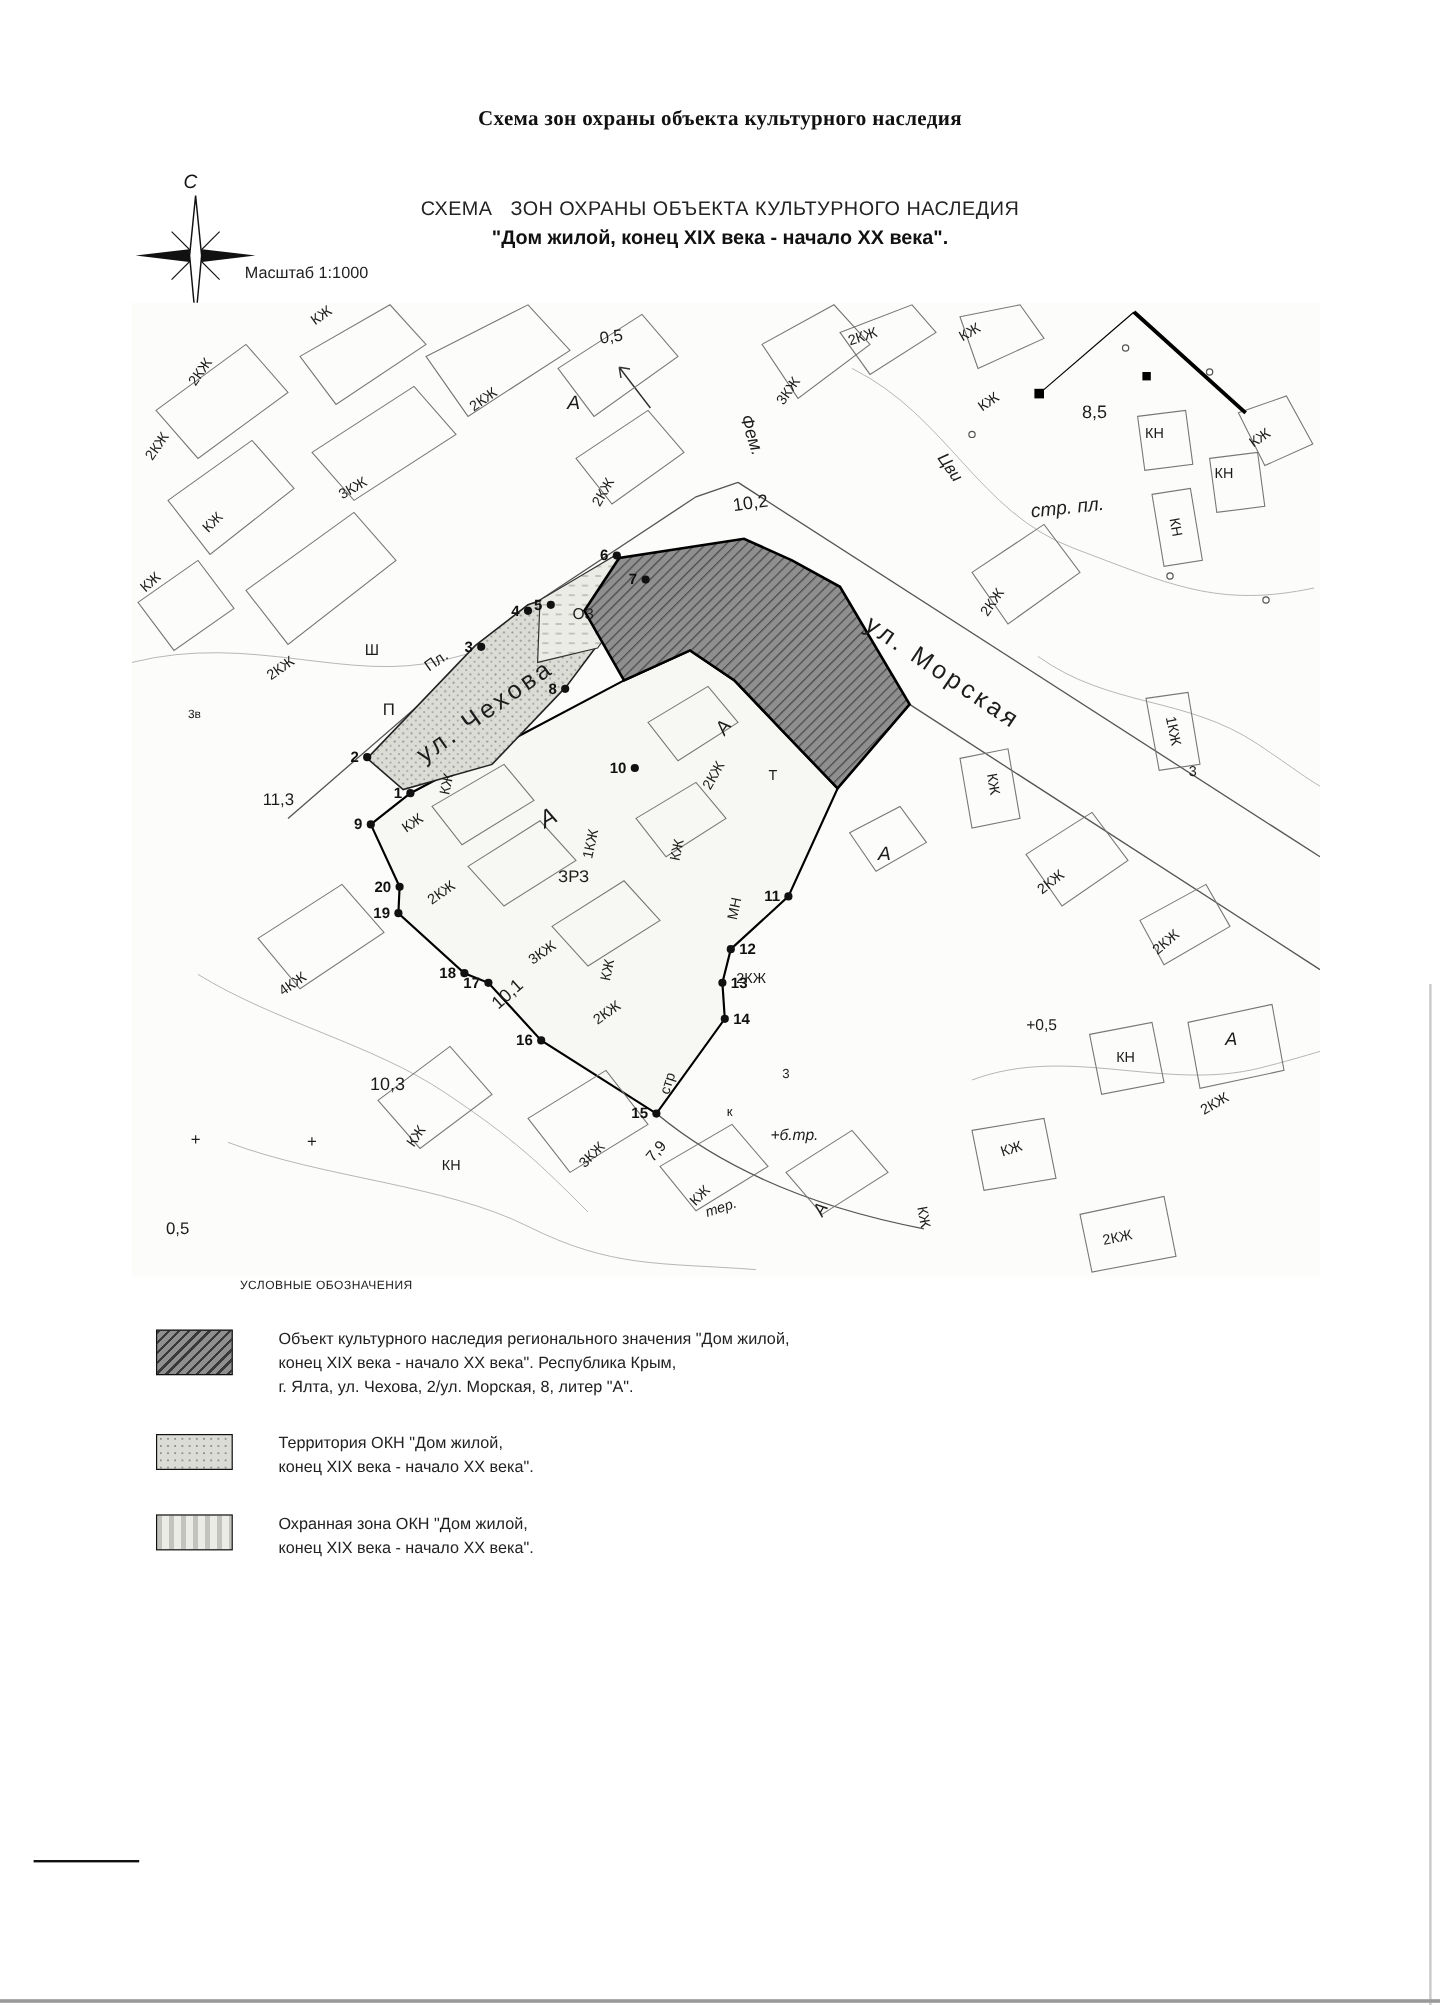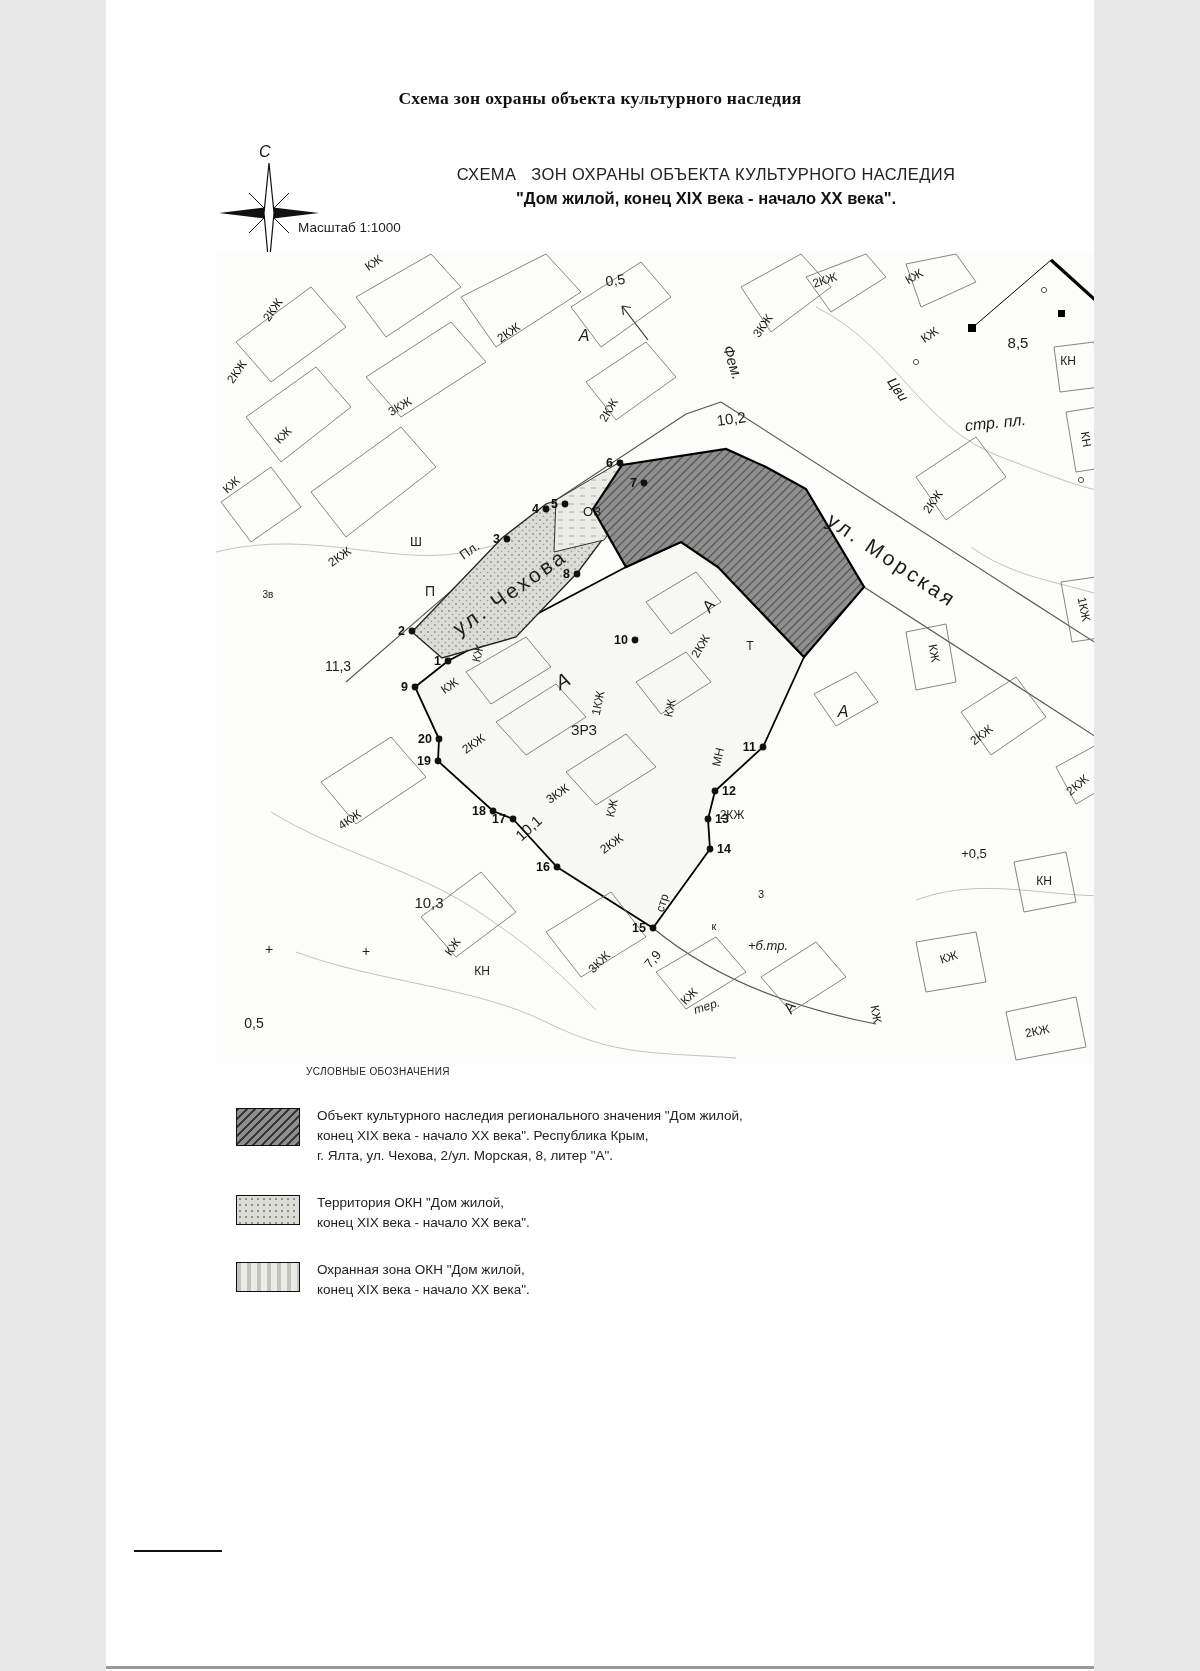--- a/index.html
+++ b/index.html
@@ -1,44 +1,44 @@
 <!DOCTYPE html>
 <html><head>
 <meta charset="utf-8">
 <style>
   html,body{margin:0;padding:0;background:#e8e8e8;}
   .page{
-    position:relative; width:988px; height:1671px; background:#ffffff;
+    position:relative; width:1200px; height:1671px; background:#ffffff;
     font-family:"Liberation Sans",sans-serif; color:#1a1a1a; overflow:hidden;
     margin:0 auto;
   }
   .doc-title{
     position:absolute; top:88px; left:0; width:100%; text-align:center;
     font-family:"Liberation Serif",serif; font-weight:bold; font-size:17.5px;
     letter-spacing:.3px; color:#111;
   }
   .map-h1{
     position:absolute; top:165px; left:110px; width:980px; text-align:center;
     font-size:16.5px; letter-spacing:.4px; color:#222; white-space:pre;
   }
   .map-h2{
     position:absolute; top:189px; left:110px; width:980px; text-align:center;
     font-size:16.5px; font-weight:bold; color:#111;
   }
   .scale-label{
-    position:absolute; left:192px; top:220px; font-size:13.5px; color:#222;
+    position:absolute; left:204px; top:220px; font-size:13.5px; color:#222;
   }
   .compass{ position:absolute; left:105px; top:135px; }
   .map-svg{ position:absolute; left:110px; top:252px; }
   .legend-title{
     position:absolute; left:200px; top:1066px; font-size:10px; color:#222;
     letter-spacing:.4px;
   }
   .legend-rows{ position:absolute; left:130px; top:1106px; width:760px; }
-  .legend-row{ display:flex; align-items:flex-start; gap:17px; margin-bottom:27px; }
+  .legend-row{ display:flex; align-items:flex-start; gap:38px; margin-bottom:27px; }
   .legend-text{ font-size:13.5px; line-height:1.48; color:#222; }
   .sw{ width:64px; border:1.3px solid #111; box-sizing:border-box; flex:0 0 auto; margin-top:2px; }
   .sw-object{
     height:38px; background-color:#8f8f8f;
     background-image:repeating-linear-gradient(135deg, rgba(35,35,35,.8) 0 2px, rgba(255,255,255,0) 2px 6px);
   }
   .sw-territory{
     height:30px; background-color:#dcdcd6;
     background-image:radial-gradient(#8f8f8a 0.9px, rgba(0,0,0,0) 1.1px);
     background-size:6px 6px;

